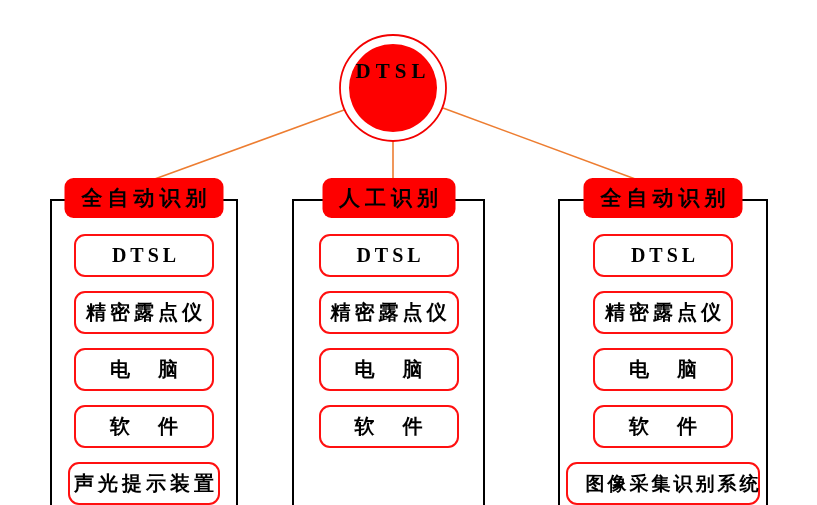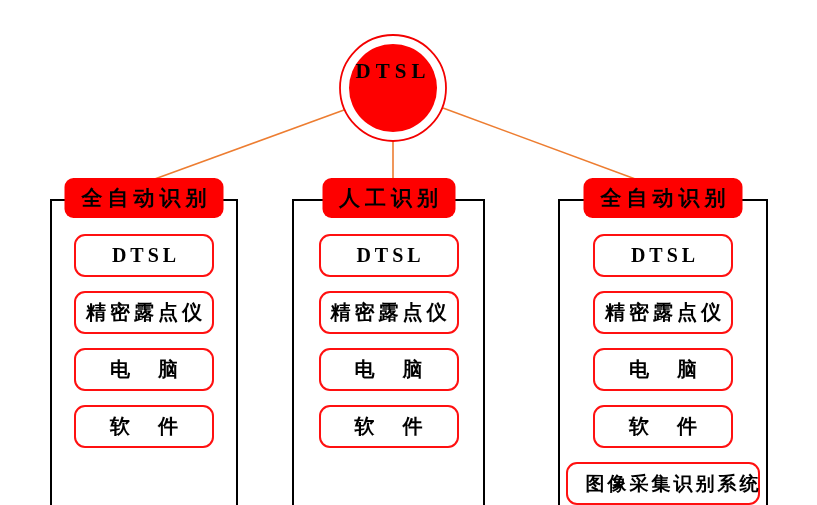--- a/index.html
+++ b/index.html
@@ -110,20 +110,21 @@
     <div>DTSL</div>
   </div>
 
   <div class="col col-1">
     <div class="col-header">全自动识别</div>
     <div class="items">
       <div class="item">DTSL</div>
       <div class="item">精密露点仪</div>
       <div class="item">电　脑</div>
       <div class="item">软　件</div>
+      <div class="item wide">声光提示装置</div>
     </div>
   </div>
 
   <div class="col col-2">
     <div class="col-header">人工识别</div>
     <div class="items">
       <div class="item">DTSL</div>
       <div class="item">精密露点仪</div>
       <div class="item">电　脑</div>
       <div class="item">软　件</div>

